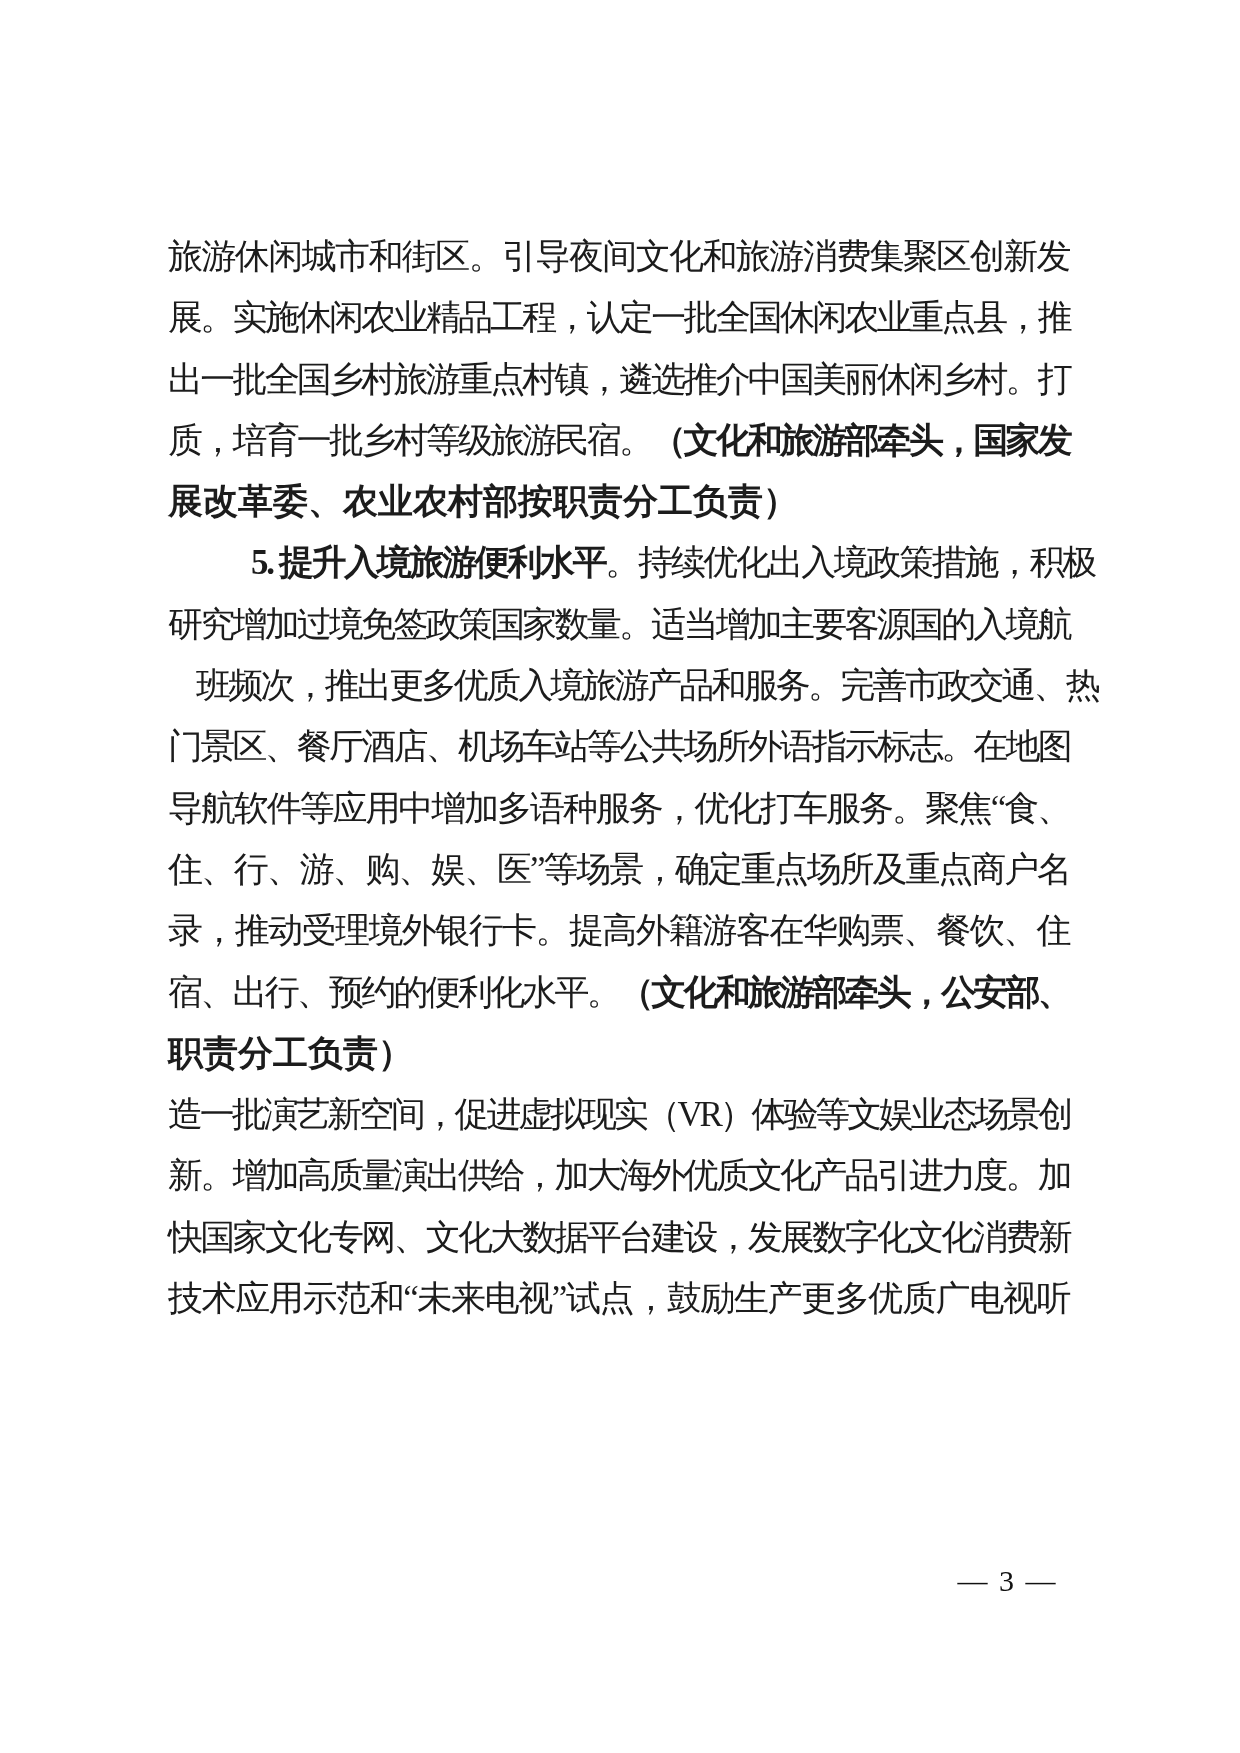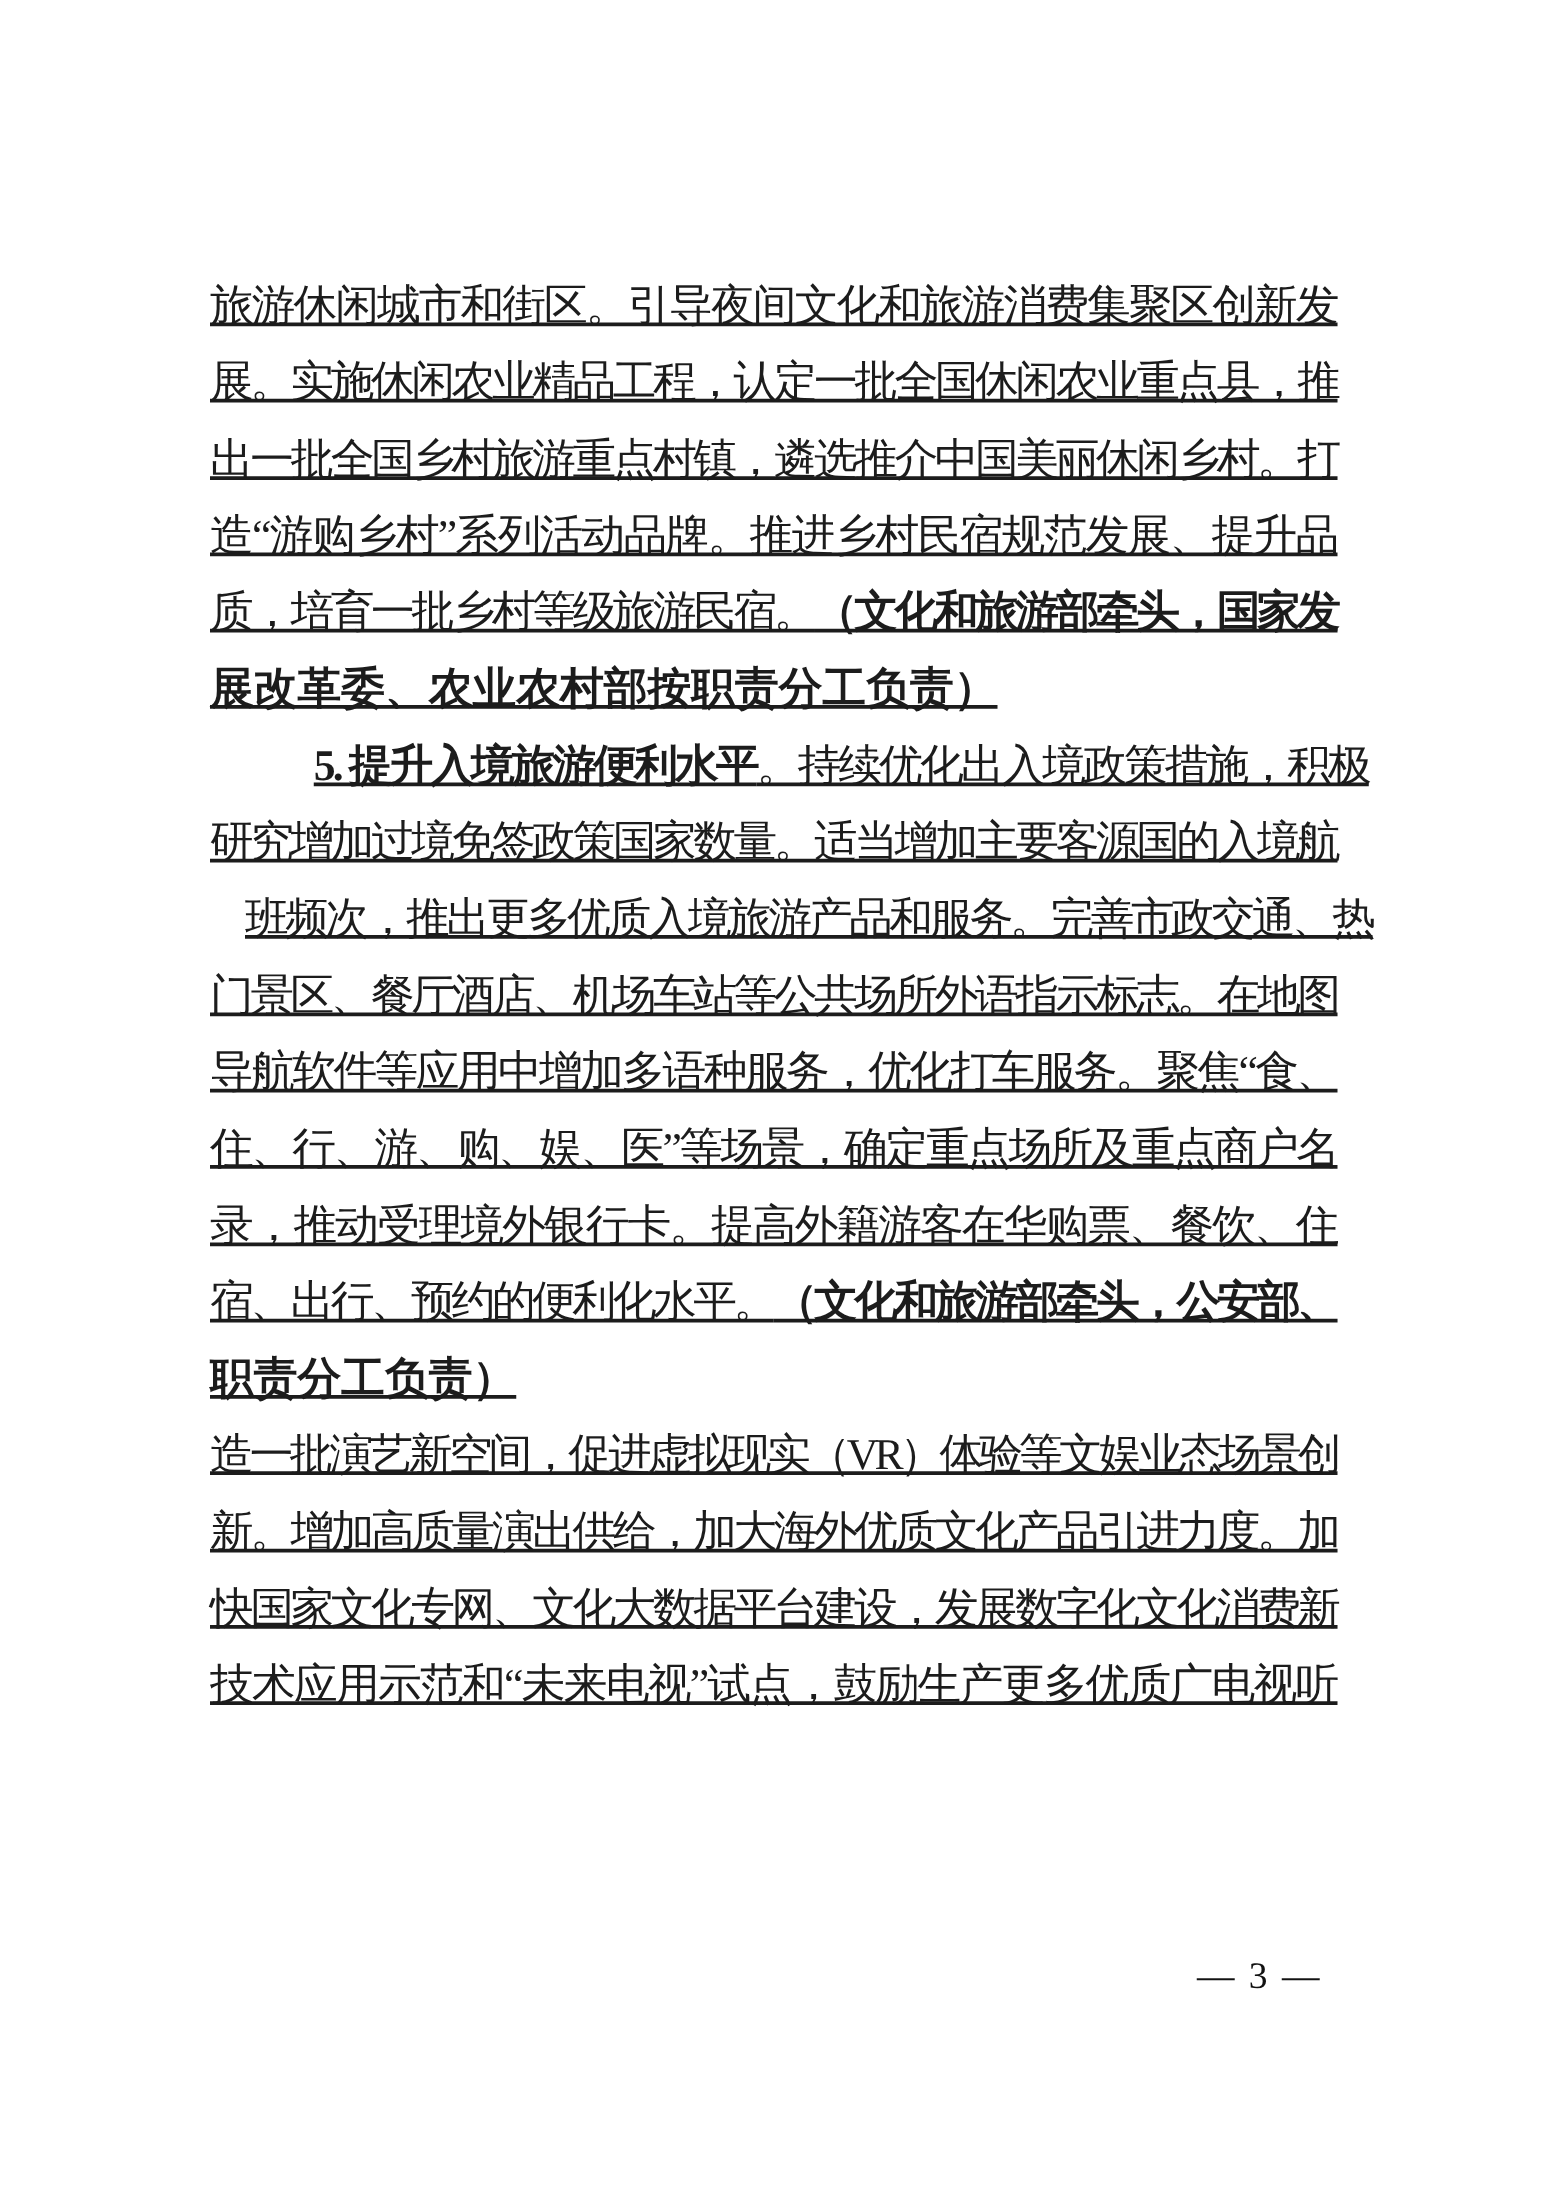--- a/index.html
+++ b/index.html
@@ -12,23 +12,22 @@
     width: 1240px;
     height: 1753px;
     background: #ffffff;
     overflow: hidden;
     font-family: "Liberation Serif", "DejaVu Serif", serif;
     color: #1c1c1c;
   }
   .text-block {
     position: absolute;
     left: 168px;
-    top: 214px;
+    top: 226px;
     width: 902px;
-    text-decoration: underline;
   }
   .line {
     height: 61.3px;
     line-height: 61.3px;
     font-size: 35px;
     white-space: nowrap;
     text-align: left;
     overflow: visible;
   }
   .line.indent {
@@ -54,21 +53,20 @@
   }
 </style>
 </head>
 <body>
 
 <div class="page">
   <main class="text-block" id="body-lines">
       <div class="line"><span class="line-content" style="letter-spacing: -1.59259px;"><span class="seg">旅游休闲城市和街区。引导夜间文化和旅游消费集聚区创新发</span></span></div>
       <div class="line"><span class="line-content" style="letter-spacing: -2.78571px;"><span class="seg">展。实施休闲农业精品工程，认定一批全国休闲农业重点县，推</span></span></div>
       <div class="line"><span class="line-content" style="letter-spacing: -2.78571px;"><span class="seg">出一批全国乡村旅游重点村镇，遴选推介中国美丽休闲乡村。打</span></span></div>
-      <div class="line"><span class="line-content" style="letter-spacing: -1.39565px;"><span class="seg">造“游购乡村”系列活动品牌。推进乡村民宿规范发展、提升品</span></span></div>
       <div class="line"><span class="line-content" style="letter-spacing: -2.78571px;"><span class="seg">质，培育一批乡村等级旅游民宿。</span><span class="seg bold">（文化和旅游部牵头，国家发</span></span></div>
       <div class="line"><span class="line-content"><span class="seg bold">展改革委、农业农村部按职责分工负责）</span></span></div>
       <div class="line indent"><span class="line-content" style="letter-spacing: -2.35714px; margin-left: 25px;"><span class="seg bold">5. 提升入境旅游便利水平</span><span class="seg">。持续优化出入境政策措施，积极</span></span></div>
       <div class="line"><span class="line-content" style="letter-spacing: -2.78571px;"><span class="seg">研究增加过境免签政策国家数量。适当增加主要客源国的入境航</span></span></div>
       <div class="line"><span class="line-content" style="letter-spacing: -2.78571px; margin-left: 28px;"><span class="seg">班频次，推出更多优质入境旅游产品和服务。完善市政交通、热</span></span></div>
       <div class="line"><span class="line-content" style="letter-spacing: -2.78571px;"><span class="seg">门景区、餐厅酒店、机场车站等公共场所外语指示标志。在地图</span></span></div>
       <div class="line"><span class="line-content" style="letter-spacing: -2.09096px;"><span class="seg">导航软件等应用中增加多语种服务，优化打车服务。聚焦“食、</span></span></div>
       <div class="line"><span class="line-content" style="letter-spacing: -2.09096px;"><span class="seg">住、行、游、购、娱、医”等场景，确定重点场所及重点商户名</span></span></div>
       <div class="line"><span class="line-content" style="letter-spacing: -1.59259px;"><span class="seg">录，推动受理境外银行卡。提高外籍游客在华购票、餐饮、住</span></span></div>
       <div class="line"><span class="line-content" style="letter-spacing: -2.78571px;"><span class="seg">宿、出行、预约的便利化水平。</span><span class="seg bold">（文化和旅游部牵头，公安部、</span></span></div>

